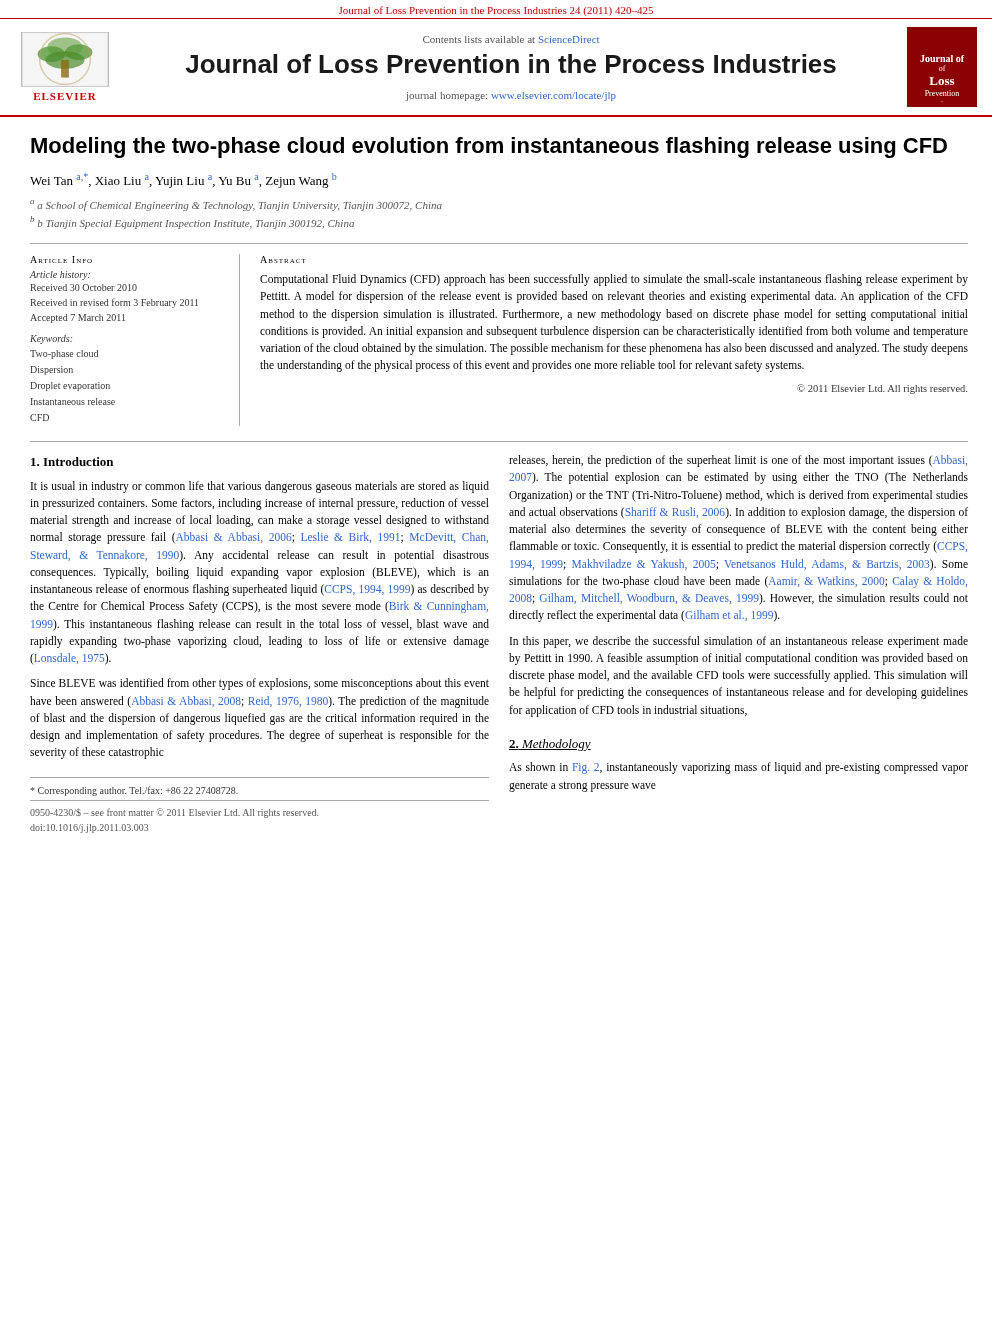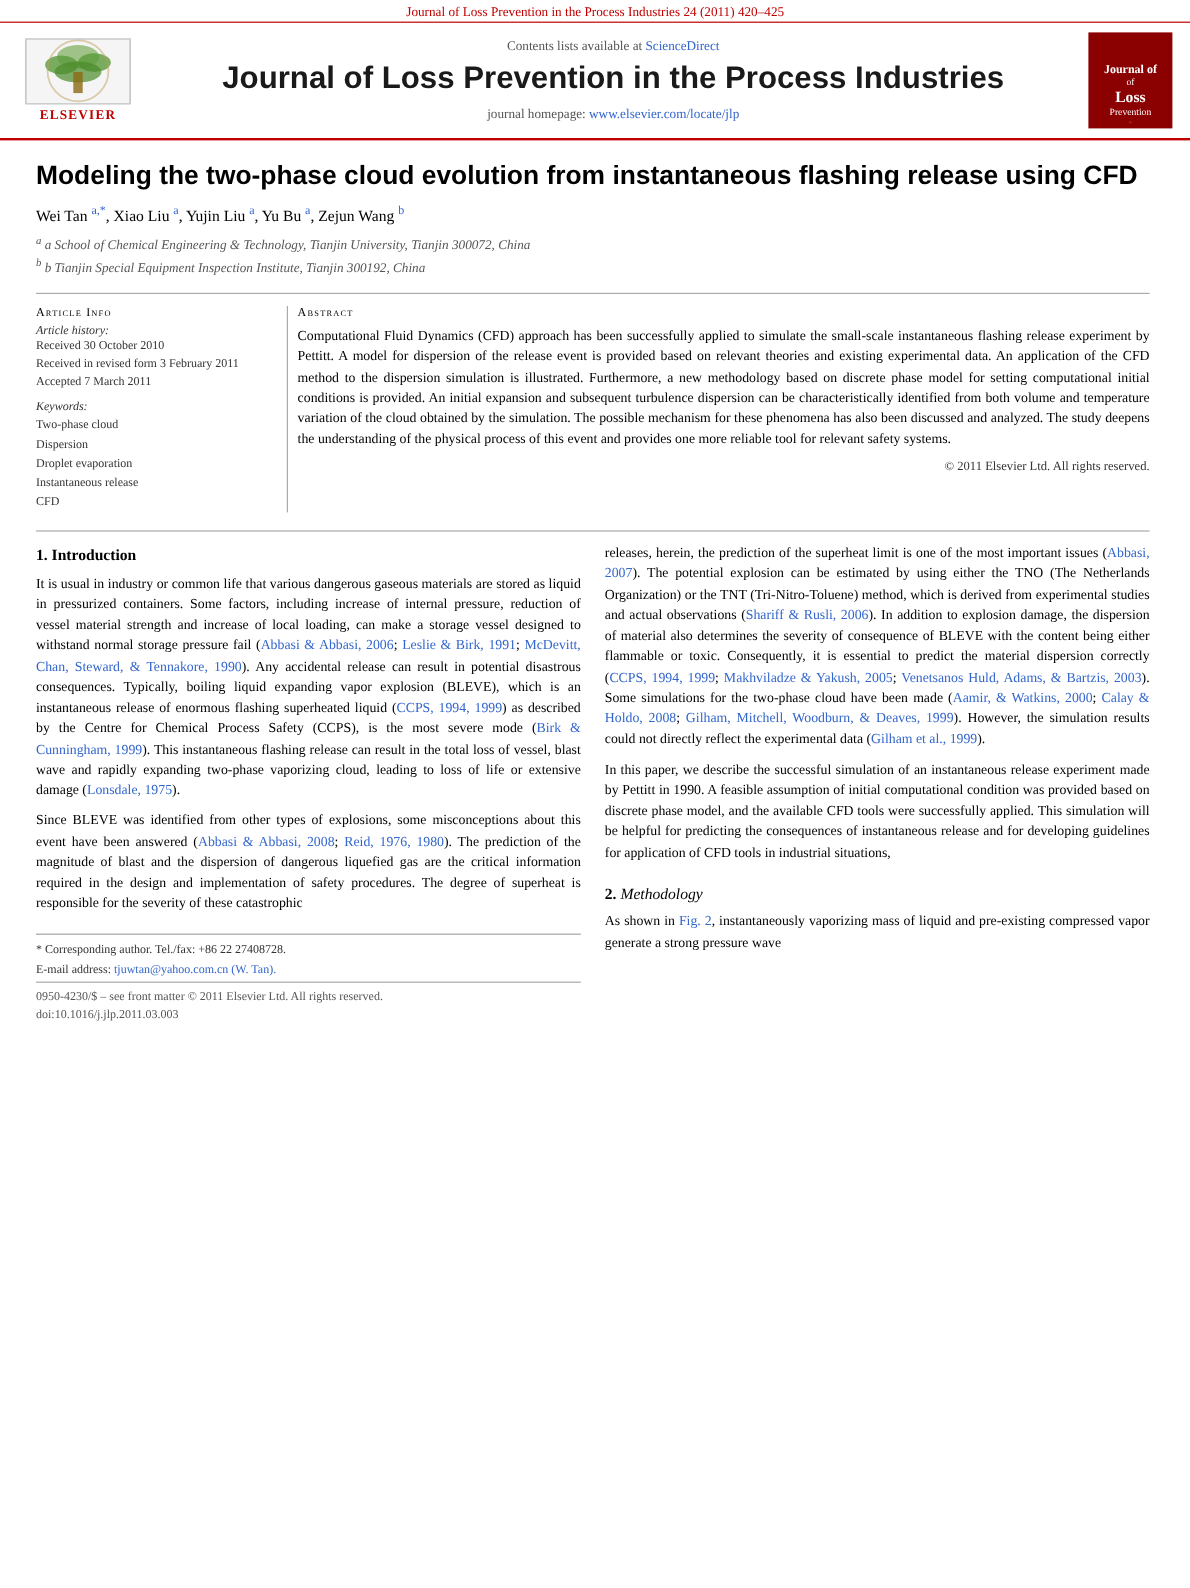--- a/index.html
+++ b/index.html
@@ -92,21 +92,21 @@
       text-align: center;
       padding: 4px;
     }
     .right-logo-box .logo-top { font-size: 10px; font-weight: bold; margin-top: 22px; }
     .right-logo-box .logo-of { font-size: 8px; }
     .right-logo-box .logo-loss { font-size: 13px; font-weight: bold; }
     .right-logo-box .logo-prevention { font-size: 8px; }
 
     
     .main-content {
-      padding: 15px 34px 20px 30px;
+      padding: 15px 24px 20px 30px;
     }
 
     
     .article-title {
       font-size: 22px;
       font-weight: bold;
       color: #000;
       margin-bottom: 10px;
       line-height: 1.3;
       font-family: Arial, sans-serif;
@@ -133,21 +133,21 @@
     
     .section-divider {
       border: none;
       border-top: 1px solid #aaa;
       margin: 10px 0;
     }
 
     
     .two-col-layout {
       display: flex;
-      gap: 8px;
+      gap: 20px;
       margin-bottom: 15px;
     }
     .article-info-col {
       width: 210px;
       flex-shrink: 0;
       border-right: 1px solid #aaa;
       padding-right: 15px;
       font-size: 11px;
     }
     .abstract-col {
@@ -381,44 +381,38 @@
       <div class="body-paragraph">
         It is usual in industry or common life that various dangerous gaseous materials are stored as liquid in pressurized containers. Some factors, including increase of internal pressure, reduction of vessel material strength and increase of local loading, can make a storage vessel designed to withstand normal storage pressure fail (<a href="#" class="ref-link">Abbasi &amp; Abbasi, 2006</a>; <a href="#" class="ref-link">Leslie &amp; Birk, 1991</a>; <a href="#" class="ref-link">McDevitt, Chan, Steward, &amp; Tennakore, 1990</a>). Any accidental release can result in potential disastrous consequences. Typically, boiling liquid expanding vapor explosion (BLEVE), which is an instantaneous release of enormous flashing superheated liquid (<a href="#" class="ref-link">CCPS, 1994, 1999</a>) as described by the Centre for Chemical Process Safety (CCPS), is the most severe mode (<a href="#" class="ref-link">Birk &amp; Cunningham, 1999</a>). This instantaneous flashing release can result in the total loss of vessel, blast wave and rapidly expanding two-phase vaporizing cloud, leading to loss of life or extensive damage (<a href="#" class="ref-link">Lonsdale, 1975</a>).
       </div>
 
       <div class="body-paragraph">
         Since BLEVE was identified from other types of explosions, some misconceptions about this event have been answered (<a href="#" class="ref-link">Abbasi &amp; Abbasi, 2008</a>; <a href="#" class="ref-link">Reid, 1976, 1980</a>). The prediction of the magnitude of blast and the dispersion of dangerous liquefied gas are the critical information required in the design and implementation of safety procedures. The degree of superheat is responsible for the severity of these catastrophic
       </div>
 
       <div class="footnote-area">
         <div class="footnote-line">* Corresponding author. Tel./fax: +86 22 27408728.</div>
-        <div class="footnote-line">
-          <span>E-mail address:</span>
-          <a href="#" class="ref-link">
-            <span>tjuwtan@yahoo.com.cn (W. Tan).</span>
-          </a>
-        </div>
       </div>
 
       <div style="font-size:10px; color:#555; border-top:1px solid #aaa; padding-top:4px;">
         <div>0950-4230/$ – see front matter © 2011 Elsevier Ltd. All rights reserved.</div>
         <div>doi:10.1016/j.jlp.2011.03.003</div>
       </div>
     </div>
 
     <div class="body-col">
       <div class="body-paragraph">
         releases, herein, the prediction of the superheat limit is one of the most important issues (<a href="#" class="ref-link">Abbasi, 2007</a>). The potential explosion can be estimated by using either the TNO (The Netherlands Organization) or the TNT (Tri-Nitro-Toluene) method, which is derived from experimental studies and actual observations (<a href="#" class="ref-link">Shariff &amp; Rusli, 2006</a>). In addition to explosion damage, the dispersion of material also determines the severity of consequence of BLEVE with the content being either flammable or toxic. Consequently, it is essential to predict the material dispersion correctly (<a href="#" class="ref-link">CCPS, 1994, 1999</a>; <a href="#" class="ref-link">Makhviladze &amp; Yakush, 2005</a>; <a href="#" class="ref-link">Venetsanos Huld, Adams, &amp; Bartzis, 2003</a>). Some simulations for the two-phase cloud have been made (<a href="#" class="ref-link">Aamir, &amp; Watkins, 2000</a>; <a href="#" class="ref-link">Calay &amp; Holdo, 2008</a>; <a href="#" class="ref-link">Gilham, Mitchell, Woodburn, &amp; Deaves, 1999</a>). However, the simulation results could not directly reflect the experimental data (<a href="#" class="ref-link">Gilham et al., 1999</a>).
       </div>
 
       <div class="body-paragraph">
         In this paper, we describe the successful simulation of an instantaneous release experiment made by Pettitt in 1990. A <span>feasible</span> assumption of initial computational condition was provided based on discrete phase model, and the available CFD tools were successfully applied. This simulation will be helpful for predicting the consequences of instantaneous release and for developing guidelines for application of CFD tools in industrial situations,
       </div>
 
-      <div class="section-heading" style="margin-top:15px;">
+      <div class="section-heading" style="margin-top:15px;text-decoration:underline;">
         <span>2.</span>
         <span> </span>
         <span class="section-heading-italic">Methodology</span>
       </div>
 
       <div class="body-paragraph">
         As shown in <a href="#" class="ref-link">Fig. 2</a>, instantaneously vaporizing mass of liquid and pre-existing compressed vapor generate a strong pressure wave
       </div>
     </div>
 

